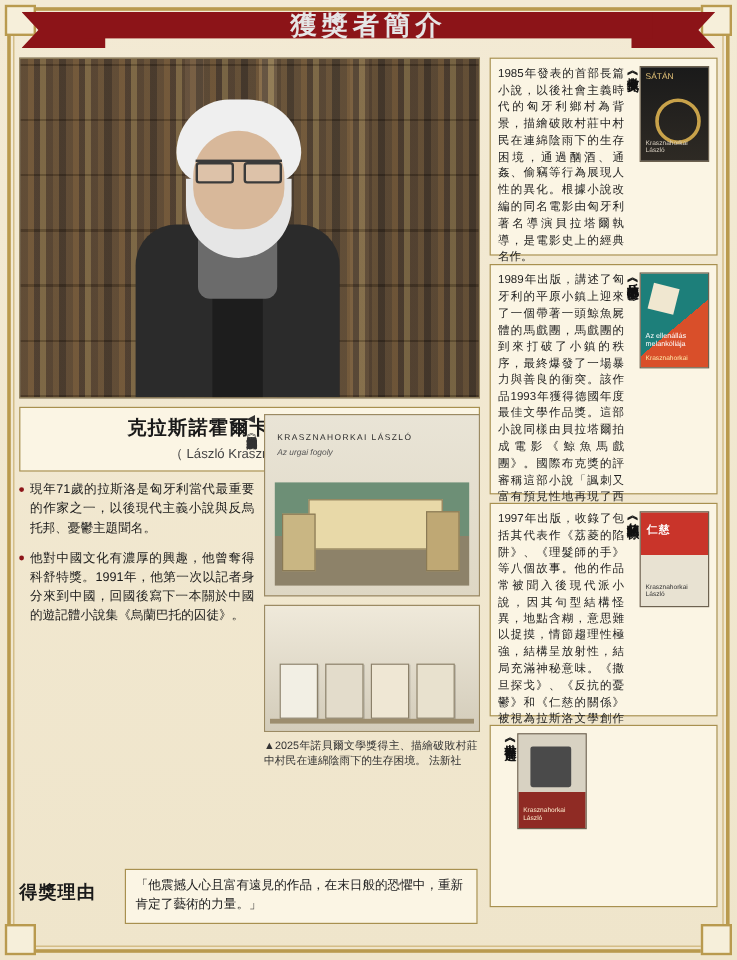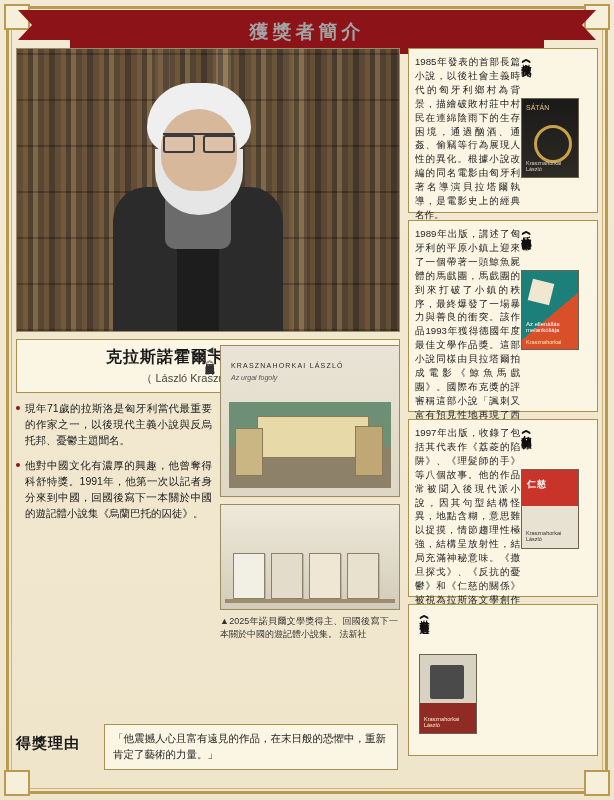--- a/index.html
+++ b/index.html
@@ -33,24 +33,24 @@
     border:2px solid #b99a4e;
     background:#f6efda;
   }
   .corner.tl{left:4px;top:4px;}
   .corner.tr{right:4px;top:4px;}
   .corner.bl{left:4px;bottom:4px;}
   .corner.br{right:4px;bottom:4px;}
 
   
   .banner{
-    position:absolute;left:70px;top:10px;width:474px;height:44px;
+    position:absolute;left:70px;top:10px;width:474px;height:22px;
     background:#8c1418;
     display:flex;align-items:center;justify-content:center;
-    color:#a3a3a3;font-size:19px;letter-spacing:4px;font-weight:bold;
+    color:#e5e5e5;font-size:22px;letter-spacing:4px;font-weight:bold;
   }
   .banner::before,.banner::after{
     content:"";position:absolute;top:0;width:0;height:0;
   }
   .banner-wing{
     position:absolute;top:10px;width:70px;height:30px;
     background:#8c1418;
   }
   .banner-wing.left{left:18px;clip-path:polygon(0 0,100% 0,100% 100%,0 100%,14px 50%);}
   .banner-wing.right{right:18px;clip-path:polygon(0 0,100% 0,calc(100% - 14px) 50%,100% 100%,0 100%);}
@@ -227,21 +227,21 @@
     width:110px;font-size:9.6px;line-height:1.45;text-align:justify;color:#1e1e1e;
   }
   .bc-side{
     width:70px;position:relative;margin-left:4px;
   }
   .bc-vtitle{
     position:absolute;right:58px;top:0;width:13px;
     writing-mode:vertical-rl;font-size:10px;font-weight:bold;letter-spacing:1px;color:#111;
   }
   .cover{
-    position:absolute;right:12px;top:0;width:56px;height:78px;border:1px solid #6d6250;margin-top:43px;
+    position:absolute;right:0;top:0;width:56px;height:78px;border:1px solid #6d6250;
   }
   .cover.c1{background:linear-gradient(180deg,#1a1a1a,#2e2a24);}
   .cover.c1 .ring{position:absolute;left:12px;top:26px;width:32px;height:32px;border:3px solid #c8a24a;border-radius:50%;}
   .cover.c1 .t{position:absolute;left:4px;top:5px;color:#e8c67a;font-size:7px;}
   .cover.c1 .b{position:absolute;left:4px;bottom:5px;color:#d8cfc0;font-size:5.5px;}
   .cover.c2{background:linear-gradient(140deg,#1d7f7a 0 55%,#d94f2a 55% 100%);}
   .cover.c2 .sq{position:absolute;left:8px;top:10px;width:22px;height:22px;background:#f0e7d0;transform:rotate(14deg);}
   .cover.c2 .t{position:absolute;left:4px;bottom:16px;color:#fff;font-size:6px;}
   .cover.c2 .b{position:absolute;left:4px;bottom:4px;color:#ffe9a8;font-size:5.5px;}
   .cover.c3{background:linear-gradient(180deg,#c9342a 0 46%,#e8e2d2 46% 100%);}
@@ -314,21 +314,21 @@
 
         <div class="photo-exhibit">
           <div class="exh-wall"></div>
           <div class="exh-book b1"></div>
           <div class="exh-book b2"></div>
           <div class="exh-book b3"></div>
           <div class="exh-book b4"></div>
           <div class="exh-shelf"></div>
         </div>
 
-        <div class="photo-caption">▲2025年諾貝爾文學獎得主、回國後寫下一本關於中國的遊記體小說集。 法新社</div>
+        <div class="photo-caption">▲2025年諾貝爾文學獎得主、描繪破敗村莊中村民在連綿陰雨下的生存困境。 法新社</div>
       </div>
 
       <div class="award-reason">
         <div class="ar-label">得獎理由</div>
         <div class="ar-quote">「他震撼人心且富有遠見的作品，在末日般的恐懼中，重新肯定了藝術的力量。」</div>
       </div>
     </div>
 
     <div class="right-col">
 

